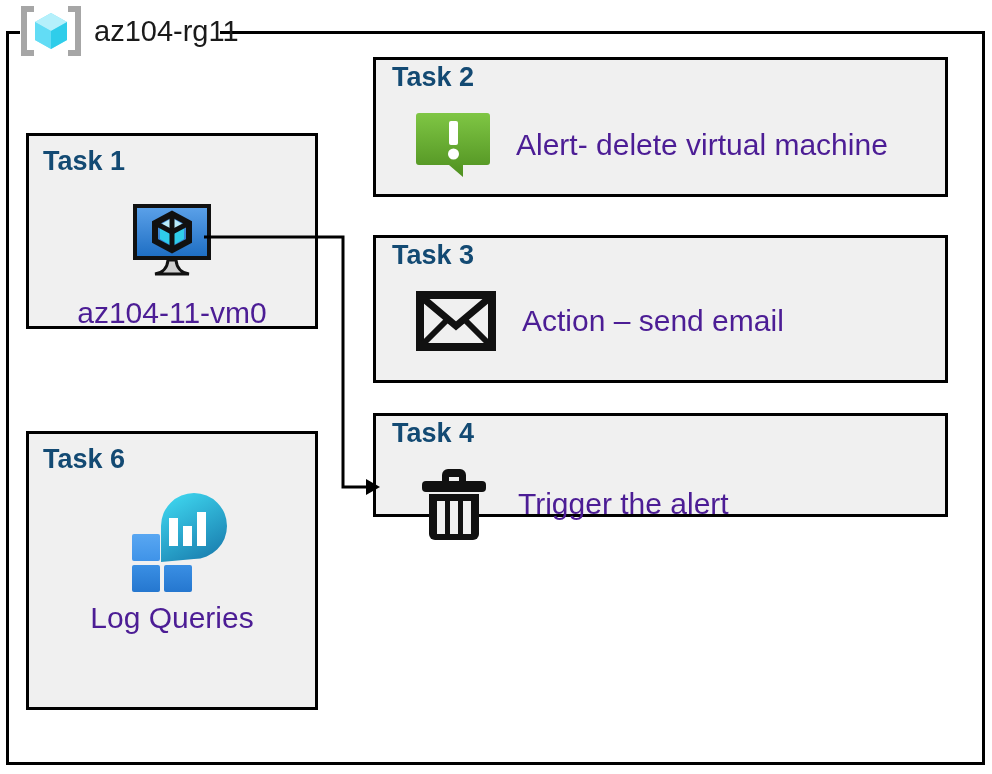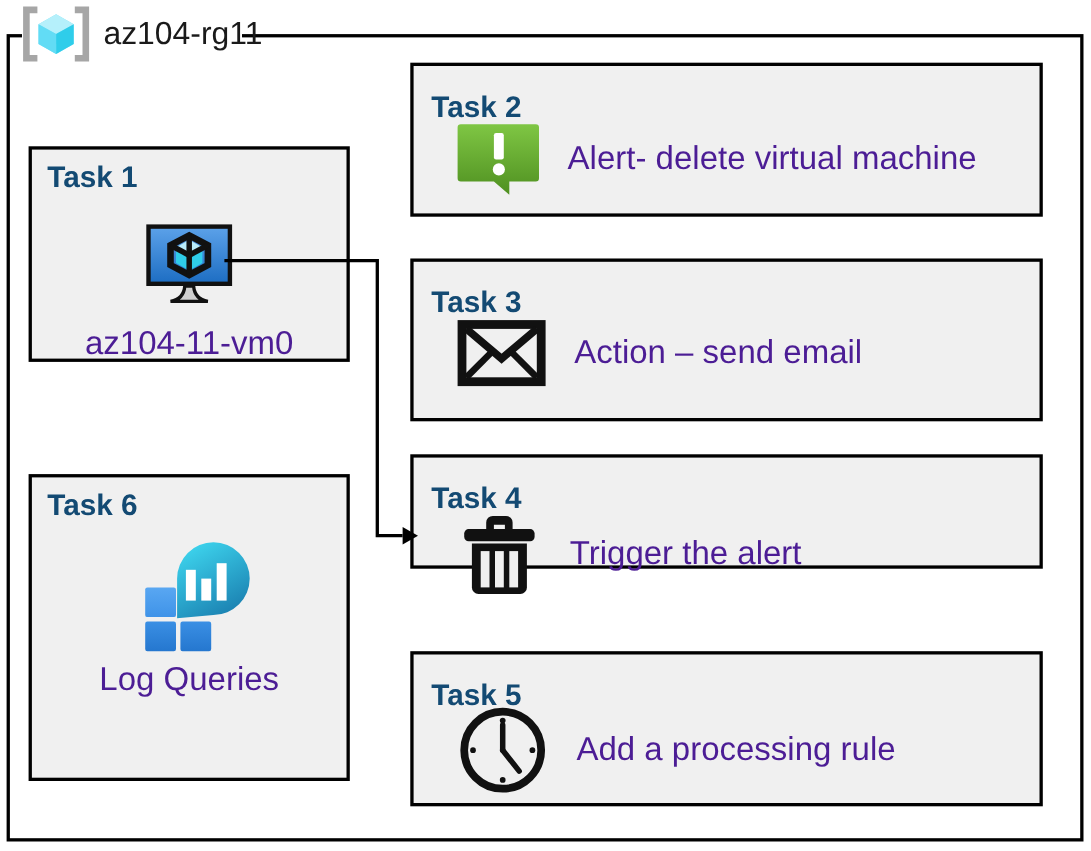--- a/index.html
+++ b/index.html
@@ -25,21 +25,21 @@
               letter-spacing:0px;white-space:nowrap;}
   .card-label{font-size:30px;color:#4c1d95;white-space:nowrap;line-height:1;}
 
   
   .card-v{display:block;}
   .card-v .card-title{left:14px;top:12px;}
   .card-v .v-icon{position:absolute;left:0;right:0;display:flex;justify-content:center;}
   .card-v .v-label{position:absolute;left:0;right:0;text-align:center;}
 
   
-  .card-h .card-title{left:16px;top:24px;}
+  .card-h .card-title{left:16px;top:4px;}
   .card-h .h-row{position:absolute;left:40px;top:48px;right:10px;display:flex;align-items:center;}
   .card-h .h-icon{flex:0 0 auto;display:flex;align-items:center;justify-content:center;}
   .card-h .h-label{margin-left:26px;}
   svg{display:block;overflow:visible;}
 </style>
 </head>
 <body>
 
 <div id="stage">
 
@@ -176,37 +176,20 @@
           <path d="M13 30 h50 v40 a6 6 0 0 1 -6 6 h-38 a6 6 0 0 1 -6 -6 z" fill="#111"></path>
           <rect x="21" y="37" width="8" height="33" fill="#f0f0f0"></rect>
           <rect x="34" y="37" width="8" height="33" fill="#f0f0f0"></rect>
           <rect x="47" y="37" width="8" height="33" fill="#f0f0f0"></rect>
         </svg>
       </span>
       <span class="h-label card-label">Trigger the alert</span>
     </div>
   </div>
 
-  <div class="card card-h" style="left:373px;top:592px;width:575px;height:141px;">
-    <div class="card-title">Task 5</div>
-    <div class="h-row" style="top:46px;">
-      <span class="h-icon">
-        <svg width="82" height="82" viewBox="0 0 82 82">
-          <circle cx="41" cy="41" r="35" fill="none" stroke="#111" stroke-width="7"></circle>
-          <circle cx="41" cy="14" r="2.6" fill="#111"></circle>
-          <circle cx="41" cy="68" r="2.6" fill="#111"></circle>
-          <circle cx="14" cy="41" r="2.6" fill="#111"></circle>
-          <circle cx="68" cy="41" r="2.6" fill="#111"></circle>
-          <line x1="41" y1="41" x2="41" y2="18" stroke="#111" stroke-width="5" stroke-linecap="round"></line>
-          <line x1="41" y1="41" x2="56" y2="60" stroke="#111" stroke-width="5" stroke-linecap="round"></line>
-        </svg>
-      </span>
-      <span class="h-label card-label">Add a processing rule</span>
-    </div>
-  </div>
 
   <div style="position:absolute;left:0;top:0;width:992px;height:774px;pointer-events:none;">
     <svg width="992" height="774" viewBox="0 0 992 774">
       <polyline points="204,237 343,237 343,487 366,487" fill="none" stroke="#000" stroke-width="3"></polyline>
       <polygon points="366,479 380,487 366,495" fill="#000"></polygon>
     </svg>
   </div>
 
 </div>
 

